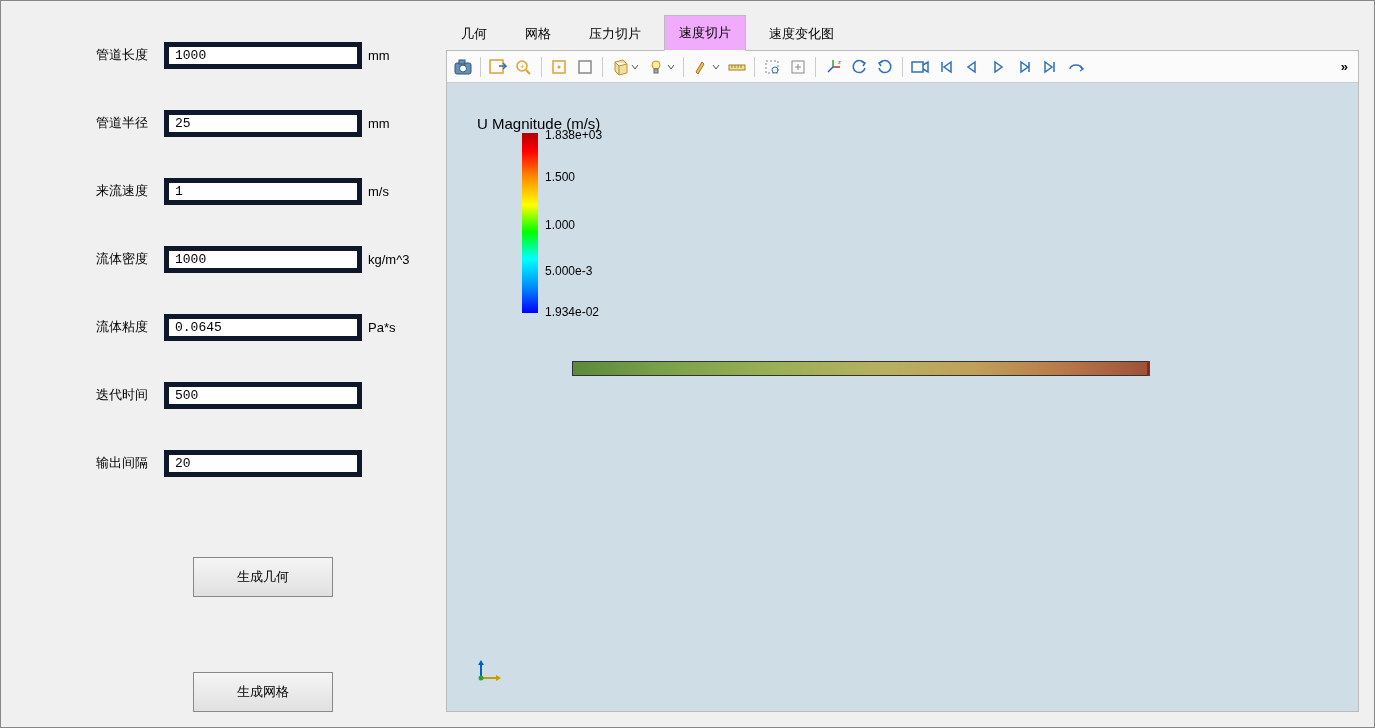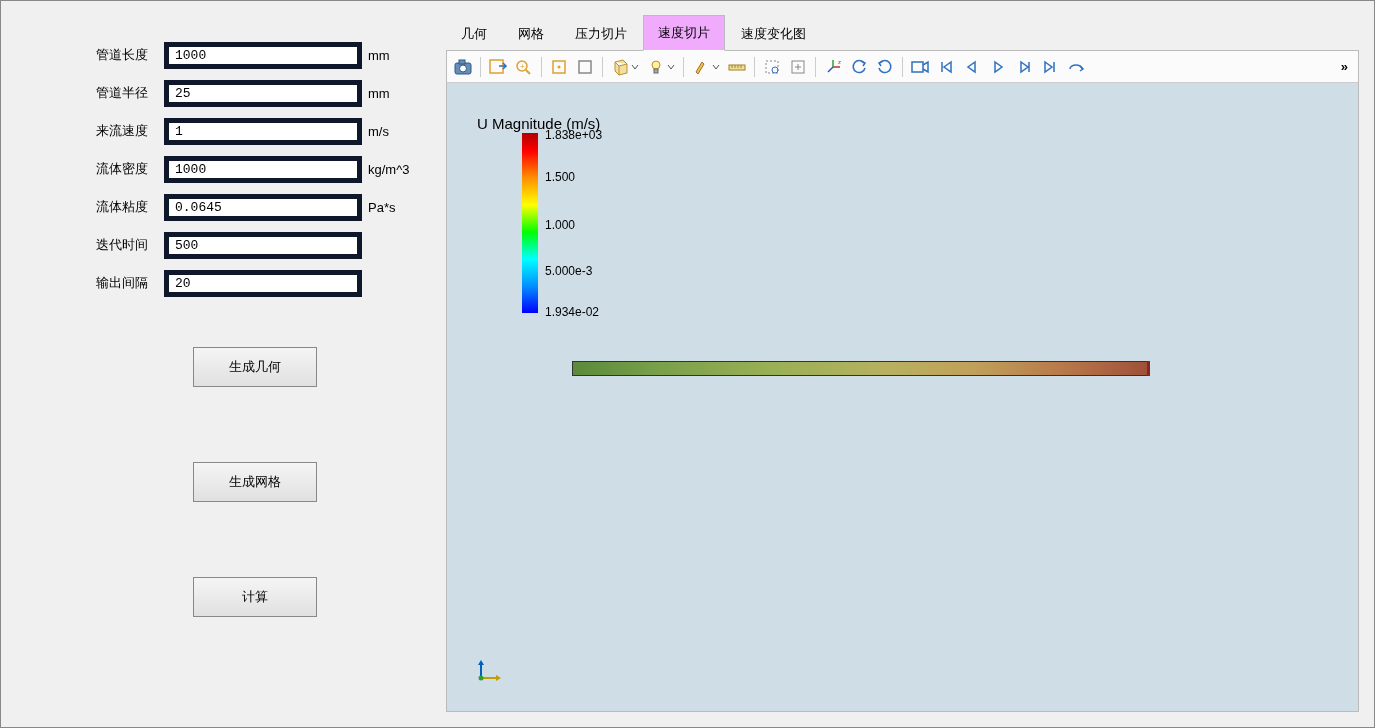--- a/index.html
+++ b/index.html
@@ -18,21 +18,21 @@
   display: flex;
   padding: 15px;
 }
 .left-panel {
   width: 420px;
   padding: 25px 15px 0 80px;
 }
 .form-row {
   display: flex;
   align-items: center;
-  margin-bottom: 10px;
+  margin-bottom: 40px;
   height: 28px;
 }
 .form-label {
   width: 68px;
   text-align: left;
   font-size: 13px;
 }
 .form-input {
   width: 198px;
   height: 27px;
@@ -41,41 +41,41 @@
   font-family: "Courier New", monospace;
   font-size: 13px;
   background: #fff;
   margin-left: 0;
 }
 .form-unit {
   margin-left: 6px;
   font-size: 13px;
 }
 .action-button {
-  width: 124px;
+  width: 140px;
   height: 40px;
   margin-left: 97px;
   margin-top: 55px;
   margin-bottom: 20px;
   background: linear-gradient(#f5f5f5, #e0e0e0);
   border: 1px solid #888;
   font-size: 13px;
   font-family: inherit;
   cursor: pointer;
 }
 .action-button:first-of-type { margin-top: 40px; }
 .right-panel {
   flex: 1;
   display: flex;
   flex-direction: column;
   margin-left: 10px;
 }
 .tab-bar {
   display: flex;
-  gap: 1px;
+  gap: 8px;
   height: 34px;
   align-items: flex-end;
 }
 .tab {
   padding: 8px 14px;
   font-size: 13px;
   cursor: pointer;
   border: 1px solid transparent;
   border-bottom: none;
   position: relative;

